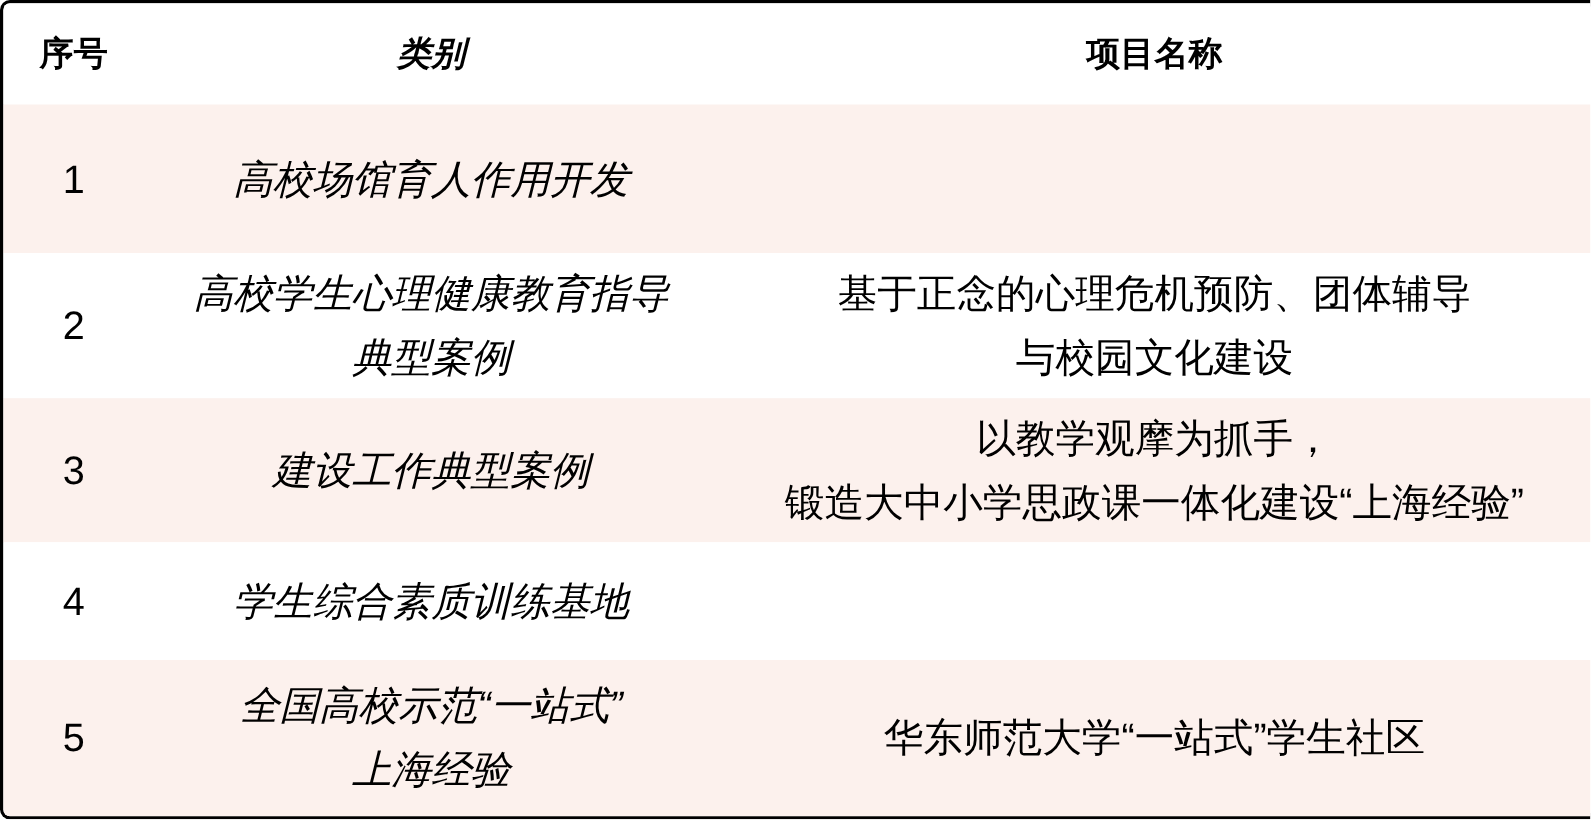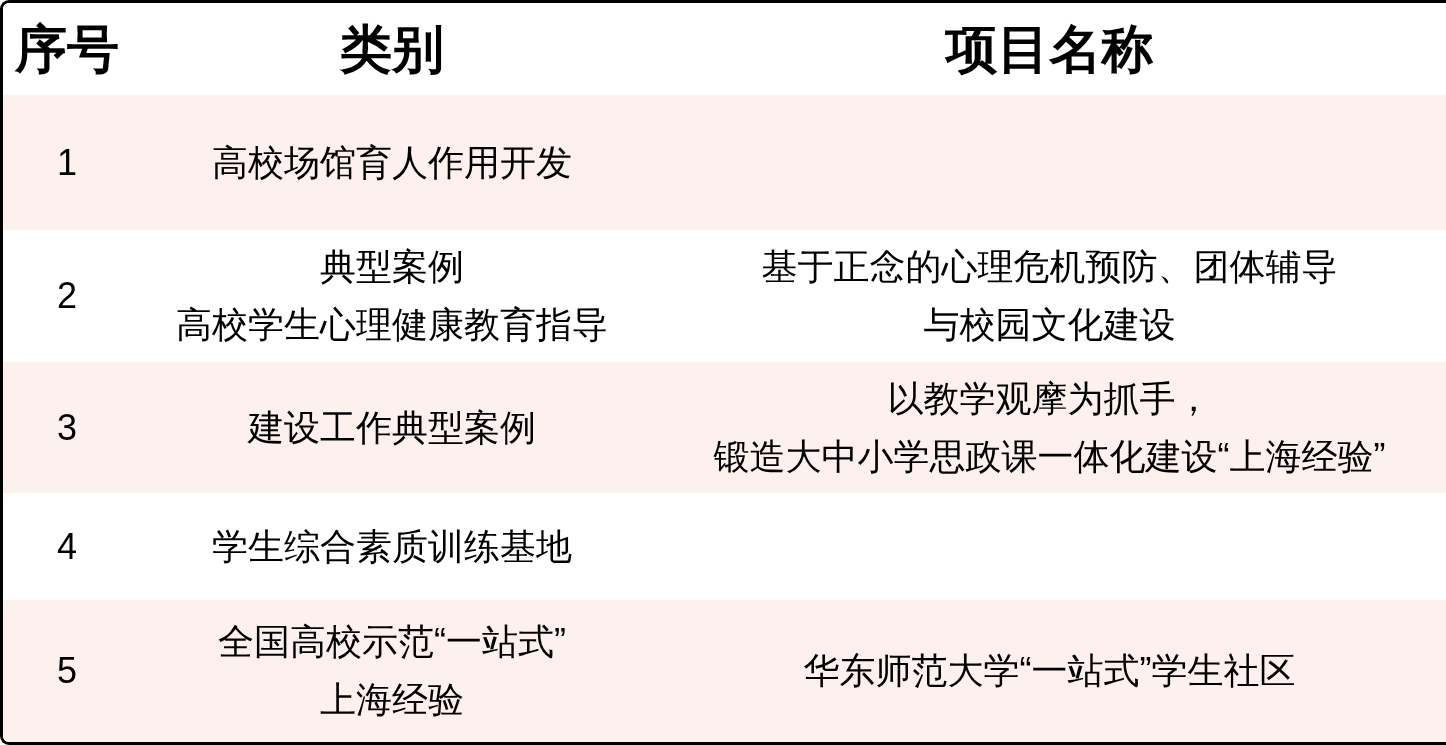--- a/index.html
+++ b/index.html
@@ -46,24 +46,24 @@
   .cell {
     display: flex;
     flex-direction: column;
     justify-content: center;
     align-items: center;
     text-align: center;
     font-size: 36px;
     line-height: 1.6;
   }
   .col-index   { width: 128px; }
-  .col-category{ width: 522px; }
+  .col-category{ width: 522px; font-style: italic; }
   .col-project { flex: 1; }
   .header-row .cell {
-    font-size: 52px;
+    font-size: 31px;
     font-weight: 700;
     line-height: 1.2;
   }
   .line { display: block; min-height: 0; }
   .line:empty { display: none; }
 </style>
 </head>
 <body>
 
 <div class="table-wrap">
@@ -78,22 +78,22 @@
     <div class="cell col-index">1</div>
     <div class="cell col-category">
       <span class="line">高校场馆育人作用开发</span>
 
     </div>
   </div>
 
   <div class="row r2">
     <div class="cell col-index">2</div>
     <div class="cell col-category">
+      <span class="line">高校学生心理健康教育指导</span>
       <span class="line">典型案例</span>
-      <span class="line">高校学生心理健康教育指导</span>
     </div>
     <div class="cell col-project">
       <span class="line">基于正念的心理危机预防、团体辅导</span>
       <span class="line">与校园文化建设</span>
     </div>
   </div>
 
   <div class="row r3 striped">
     <div class="cell col-index">3</div>
     <div class="cell col-category">

